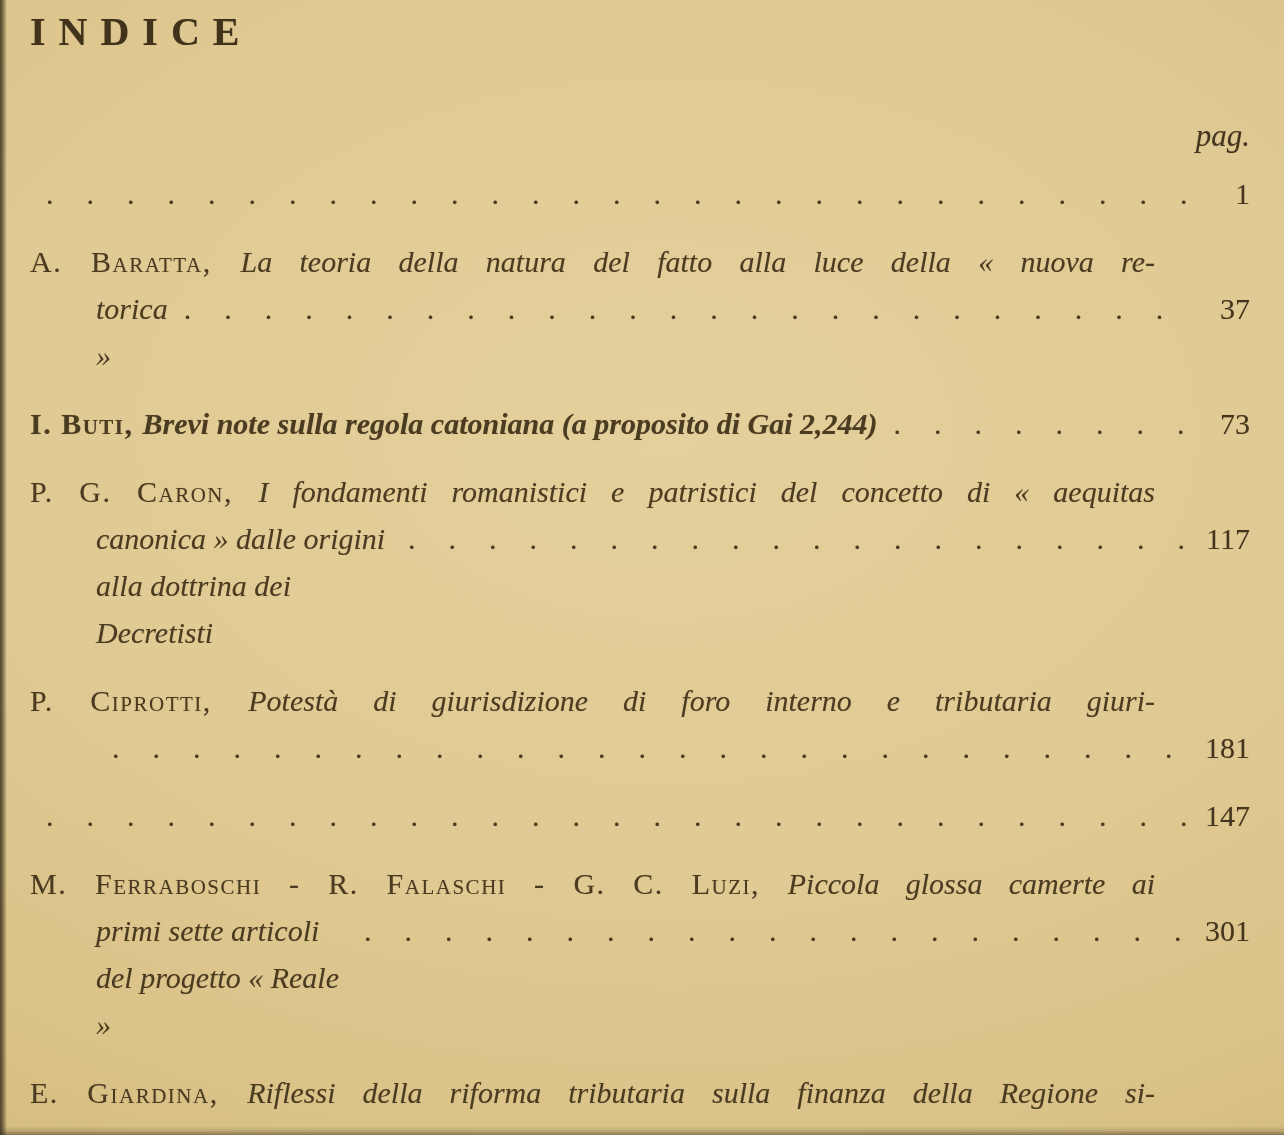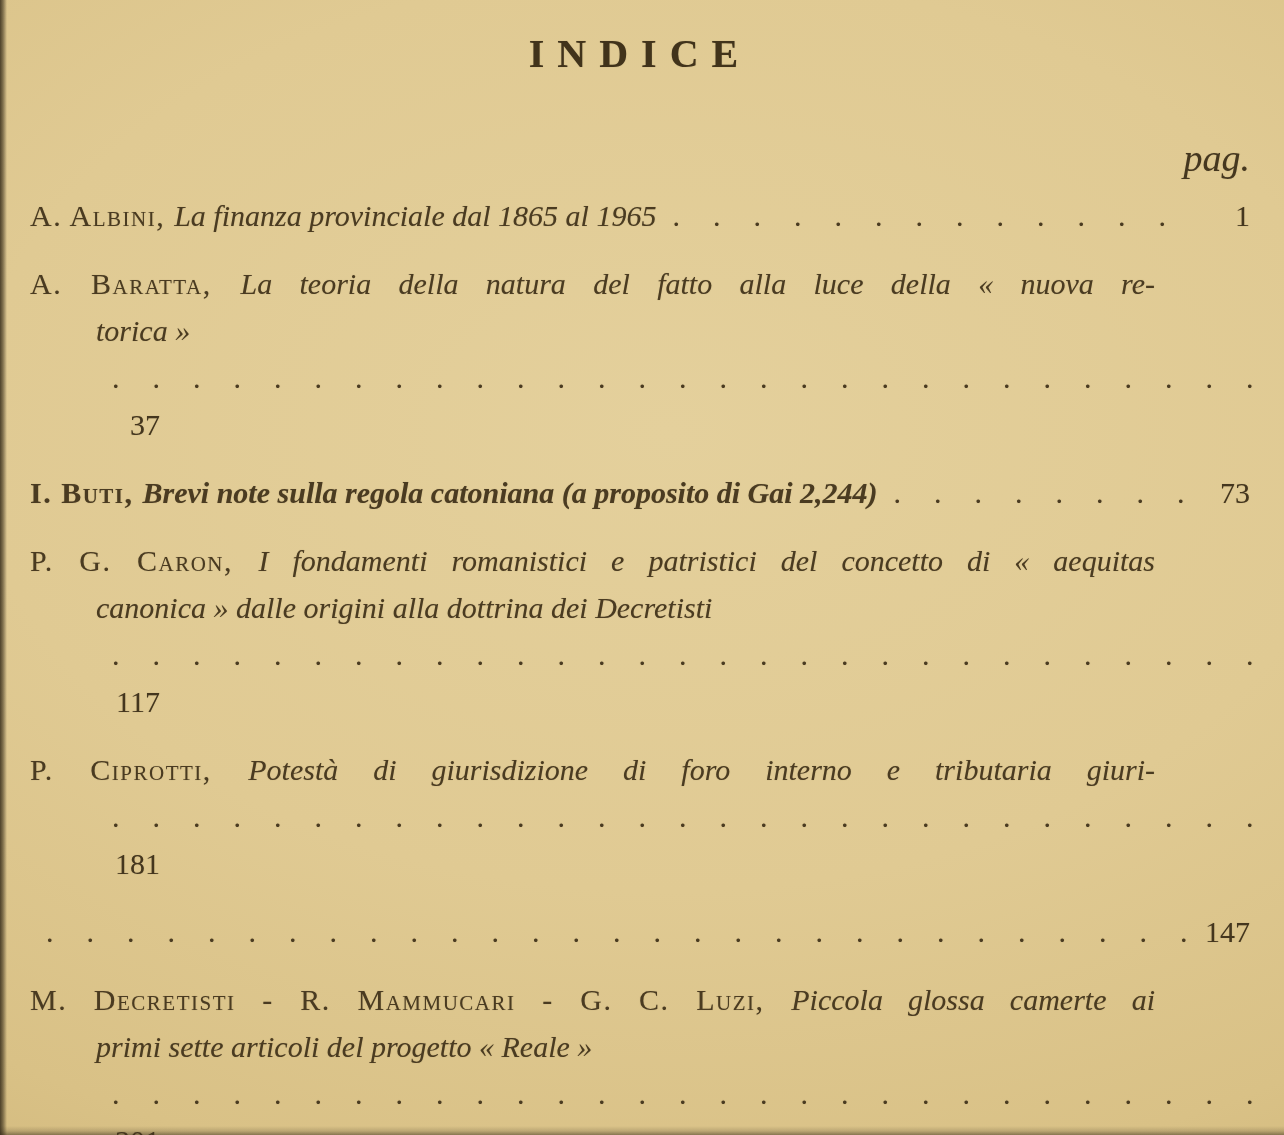--- a/index.html
+++ b/index.html
@@ -13,52 +13,52 @@
     box-sizing: border-box;
     background:
       linear-gradient(90deg, rgba(52,42,24,0.85) 0px, rgba(52,42,24,0.55) 3px, rgba(52,42,24,0.0) 7px),
       linear-gradient(0deg, rgba(52,42,24,0.50) 0px, rgba(52,42,24,0.18) 4px, rgba(52,42,24,0.0) 9px),
       radial-gradient(ellipse 120% 90% at 52% 38%, #e4d09c 0%, #e0ca93 45%, #d9c186 75%, #cbb275 100%);
     color: #4a3b21;
     padding: 0 34px 0 30px;
   }
   .title {
     margin: 0;
-    padding-top: 30px;
-    text-align: center;
+    padding-top: 8px;
+    text-align: left;
     font-size: 40px;
     font-weight: bold;
     letter-spacing: 13px;
     line-height: 48px;
     color: #41331b;
     text-shadow: 0 0 1px rgba(65,51,27,0.35);
   }
   .pag-header {
     margin-top: 62px;
     text-align: right;
     font-style: italic;
-    font-size: 38px;
+    font-size: 31px;
     line-height: 36px;
     color: #45371f;
   }
   .toc { margin-top: 16px; }
   .entry { margin-bottom: 21px; font-size: 30px; line-height: 47px; }
   .entry .row { display: flex; align-items: baseline; }
   .author {
     font-variant: small-caps;
     letter-spacing: 1.5px;
     white-space: nowrap;
   }
   .work-title { font-style: italic; }
   .line1-justified {
     text-align: justify;
     text-align-last: justify;
     padding-right: 95px;
   }
-  .line2 { padding-left: 66px; flex-direction: column; }
+  .line2 { padding-left: 66px; }
   .dots {
     flex: 1 1 auto;
     overflow: hidden;
     white-space: nowrap;
     letter-spacing: 33px;
     padding-left: 16px;
     min-width: 0;
     color: #4a3b21;
   }
   .pagenum {
@@ -72,21 +72,20 @@
 </style>
 </head>
 <body>
 
 <div class="page">
   <h1 class="title">INDICE</h1>
   <div class="pag-header">pag.</div>
   <div class="toc" id="toc">
       <div class="entry">
         <div class="row">
-          <span style="white-space: nowrap;"><span class="author">A. Albini, </span><span class="work-title">La finanza provinciale dal 1865 al 1965</span></span>
           <span class="dots">........................................</span>
           <span class="pagenum">1</span>
         </div>
       </div>
       <div class="entry">
         <div class="line1-justified"><span class="author">A. Baratta, </span><span class="work-title">La teoria della natura del fatto alla luce della « nuova re-</span></div>
         <div class="row line2">
           <span class="work-title">torica »</span>
           <span class="dots">........................................</span>
           <span class="pagenum">37</span>
@@ -114,21 +113,21 @@
           <span class="pagenum">181</span>
         </div>
       </div>
       <div class="entry">
         <div class="row">
           <span class="dots">........................................</span>
           <span class="pagenum">147</span>
         </div>
       </div>
       <div class="entry">
-        <div class="line1-justified"><span class="author">M. Decretisti - R. Mammucari - G. C. Luzi, </span><span class="work-title">Piccola glossa camerte ai</span></div>
+        <div class="line1-justified"><span class="author">M. Ferraboschi - R. Falaschi - G. C. Luzi, </span><span class="work-title">Piccola glossa camerte ai</span></div>
         <div class="row line2">
           <span class="work-title">primi sette articoli del progetto « Reale »</span>
           <span class="dots">........................................</span>
           <span class="pagenum">301</span>
         </div>
       </div>
       <div class="entry">
         <div class="line1-justified"><span class="author">E. Giardina, </span><span class="work-title">Riflessi della riforma tributaria sulla finanza della Regione si-</span></div>
       </div>
     </div>

